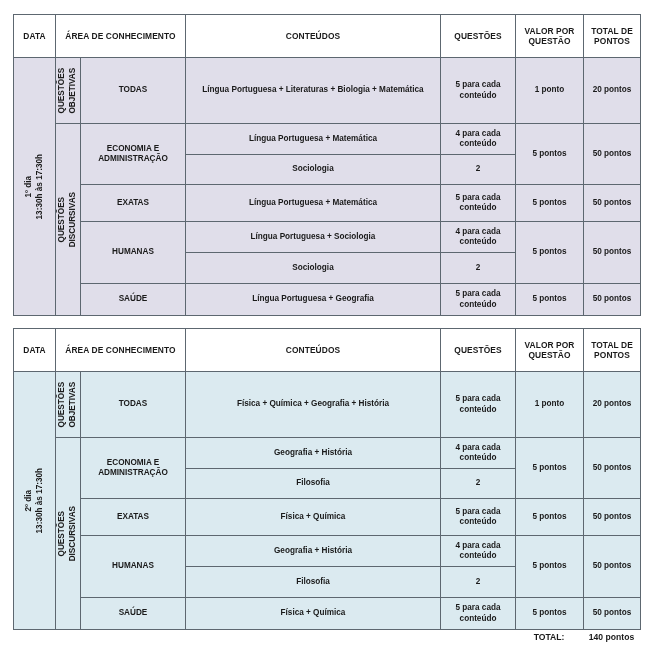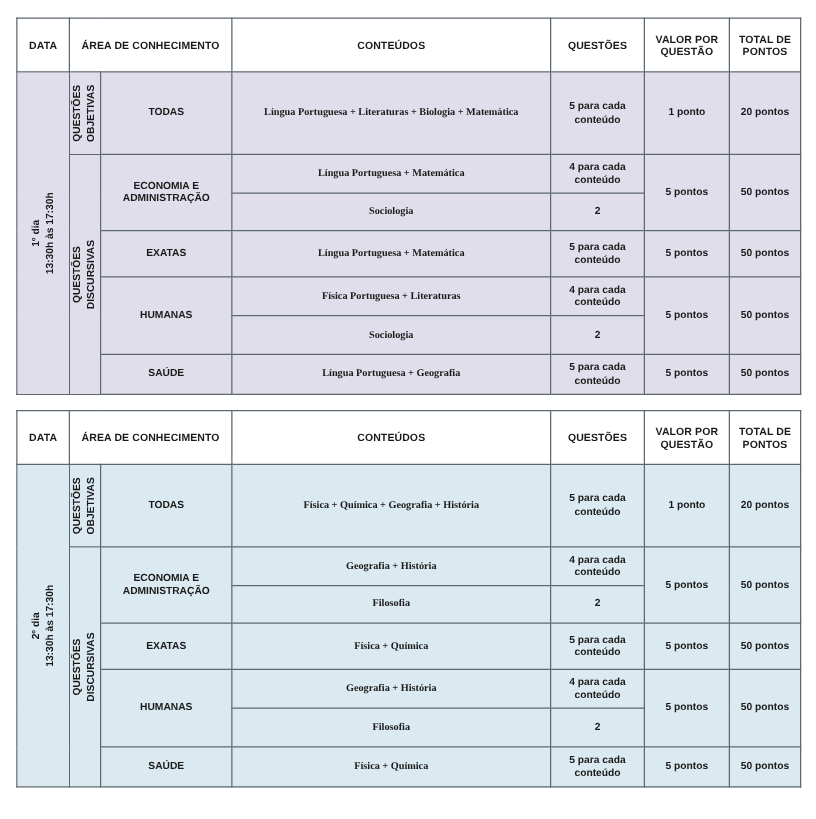--- a/index.html
+++ b/index.html
@@ -42,21 +42,20 @@
     height: 43px;
   }
   table.schedule tbody td {
     font-weight: bold;
   }
   td.content-cell {
     text-align: left;
     font-weight: normal;
     font-size: 8.2px;
     padding-left: 5px;
-    font-family: Liberation Serif, serif;
   }
   td.rot {
     padding: 0;
     position: relative;
   }
   .rot-inner {
     transform: rotate(-90deg);
     white-space: nowrap;
     font-size: 8.2px;
     font-weight: bold;
@@ -185,21 +184,21 @@
       <tr>
         <td>EXATAS</td>
         <td class="content-cell" style="height:37px">Língua Portuguesa + Matemática</td>
         <td>5 para cada conteúdo</td>
         <td>5 pontos</td>
         <td>50 pontos</td>
       </tr>
 
       <tr>
         <td rowspan="2">HUMANAS</td>
-        <td class="content-cell" style="height:31px">Física Portuguesa + Literaturas</td>
+        <td class="content-cell" style="height:31px">Língua Portuguesa + Sociologia</td>
         <td>4 para cada conteúdo</td>
         <td rowspan="2">5 pontos</td>
         <td rowspan="2">50 pontos</td>
       </tr>
       <tr>
         <td class="content-cell" style="height:31px">Sociologia</td>
         <td>2</td>
       </tr>
 
       <tr>
@@ -309,14 +308,18 @@
       <tr>
         <td>SAÚDE</td>
         <td class="content-cell" style="height:32px">Física + Química</td>
         <td>5 para cada conteúdo</td>
         <td>5 pontos</td>
         <td>50 pontos</td>
       </tr>
     </tbody>
   </table>
 
+  <div class="total-row">
+    <span class="total-label">TOTAL:</span>
+    <span class="total-value">140 pontos</span>
+  </div>
 
 </div>
 
 </body></html>

